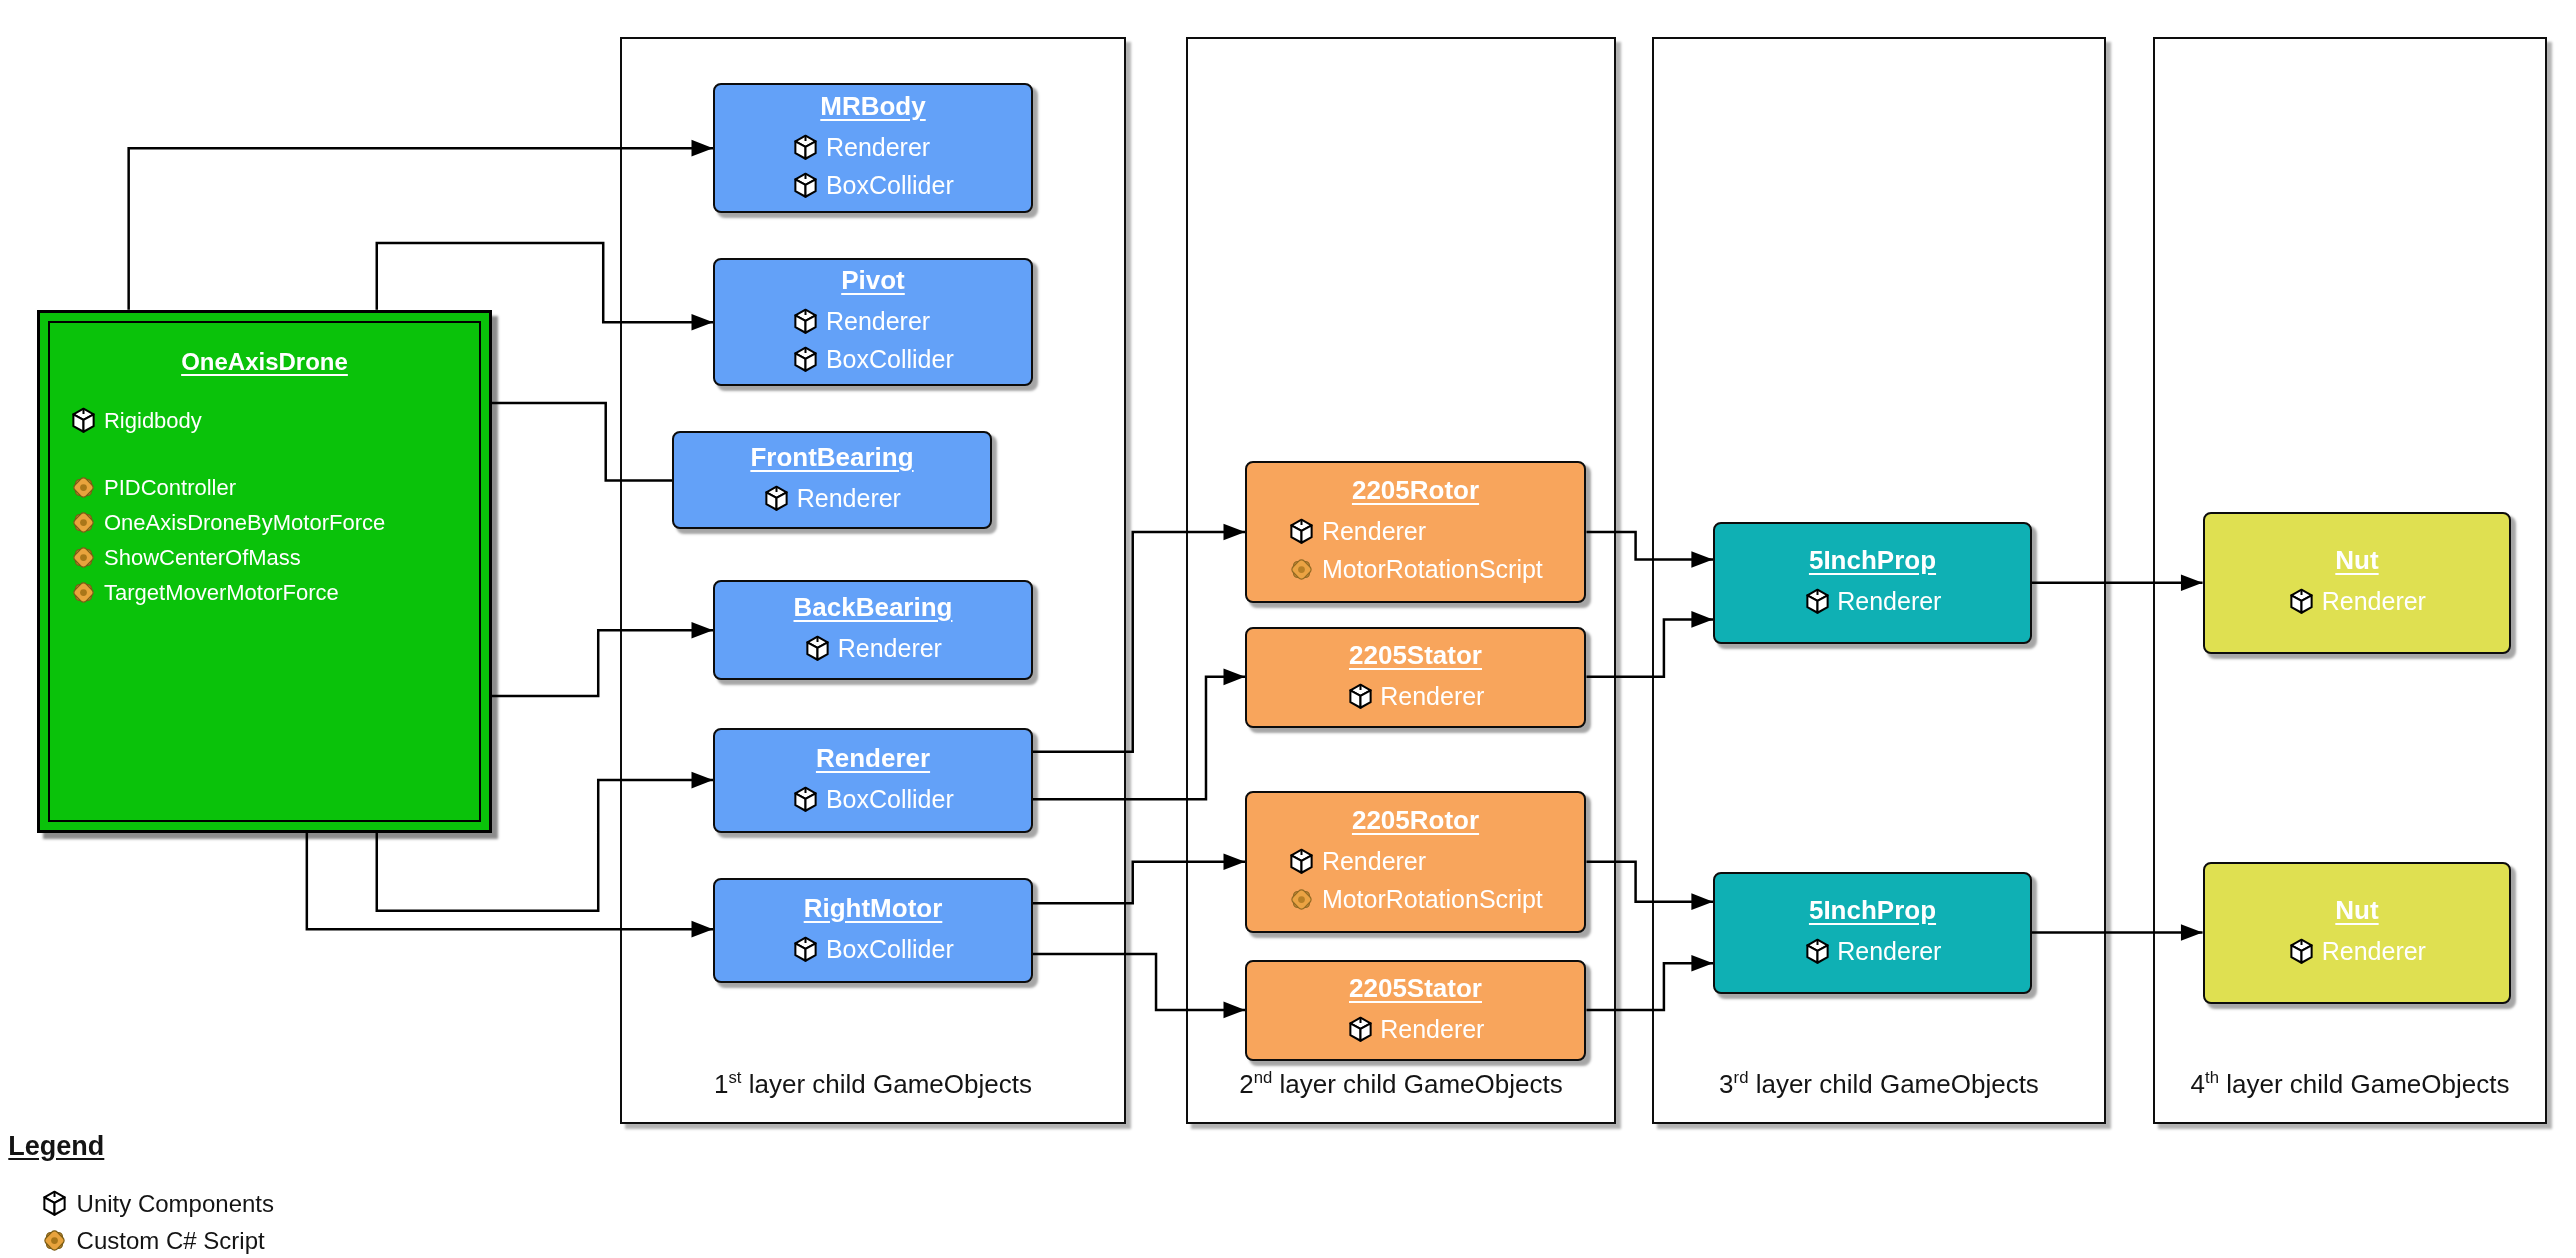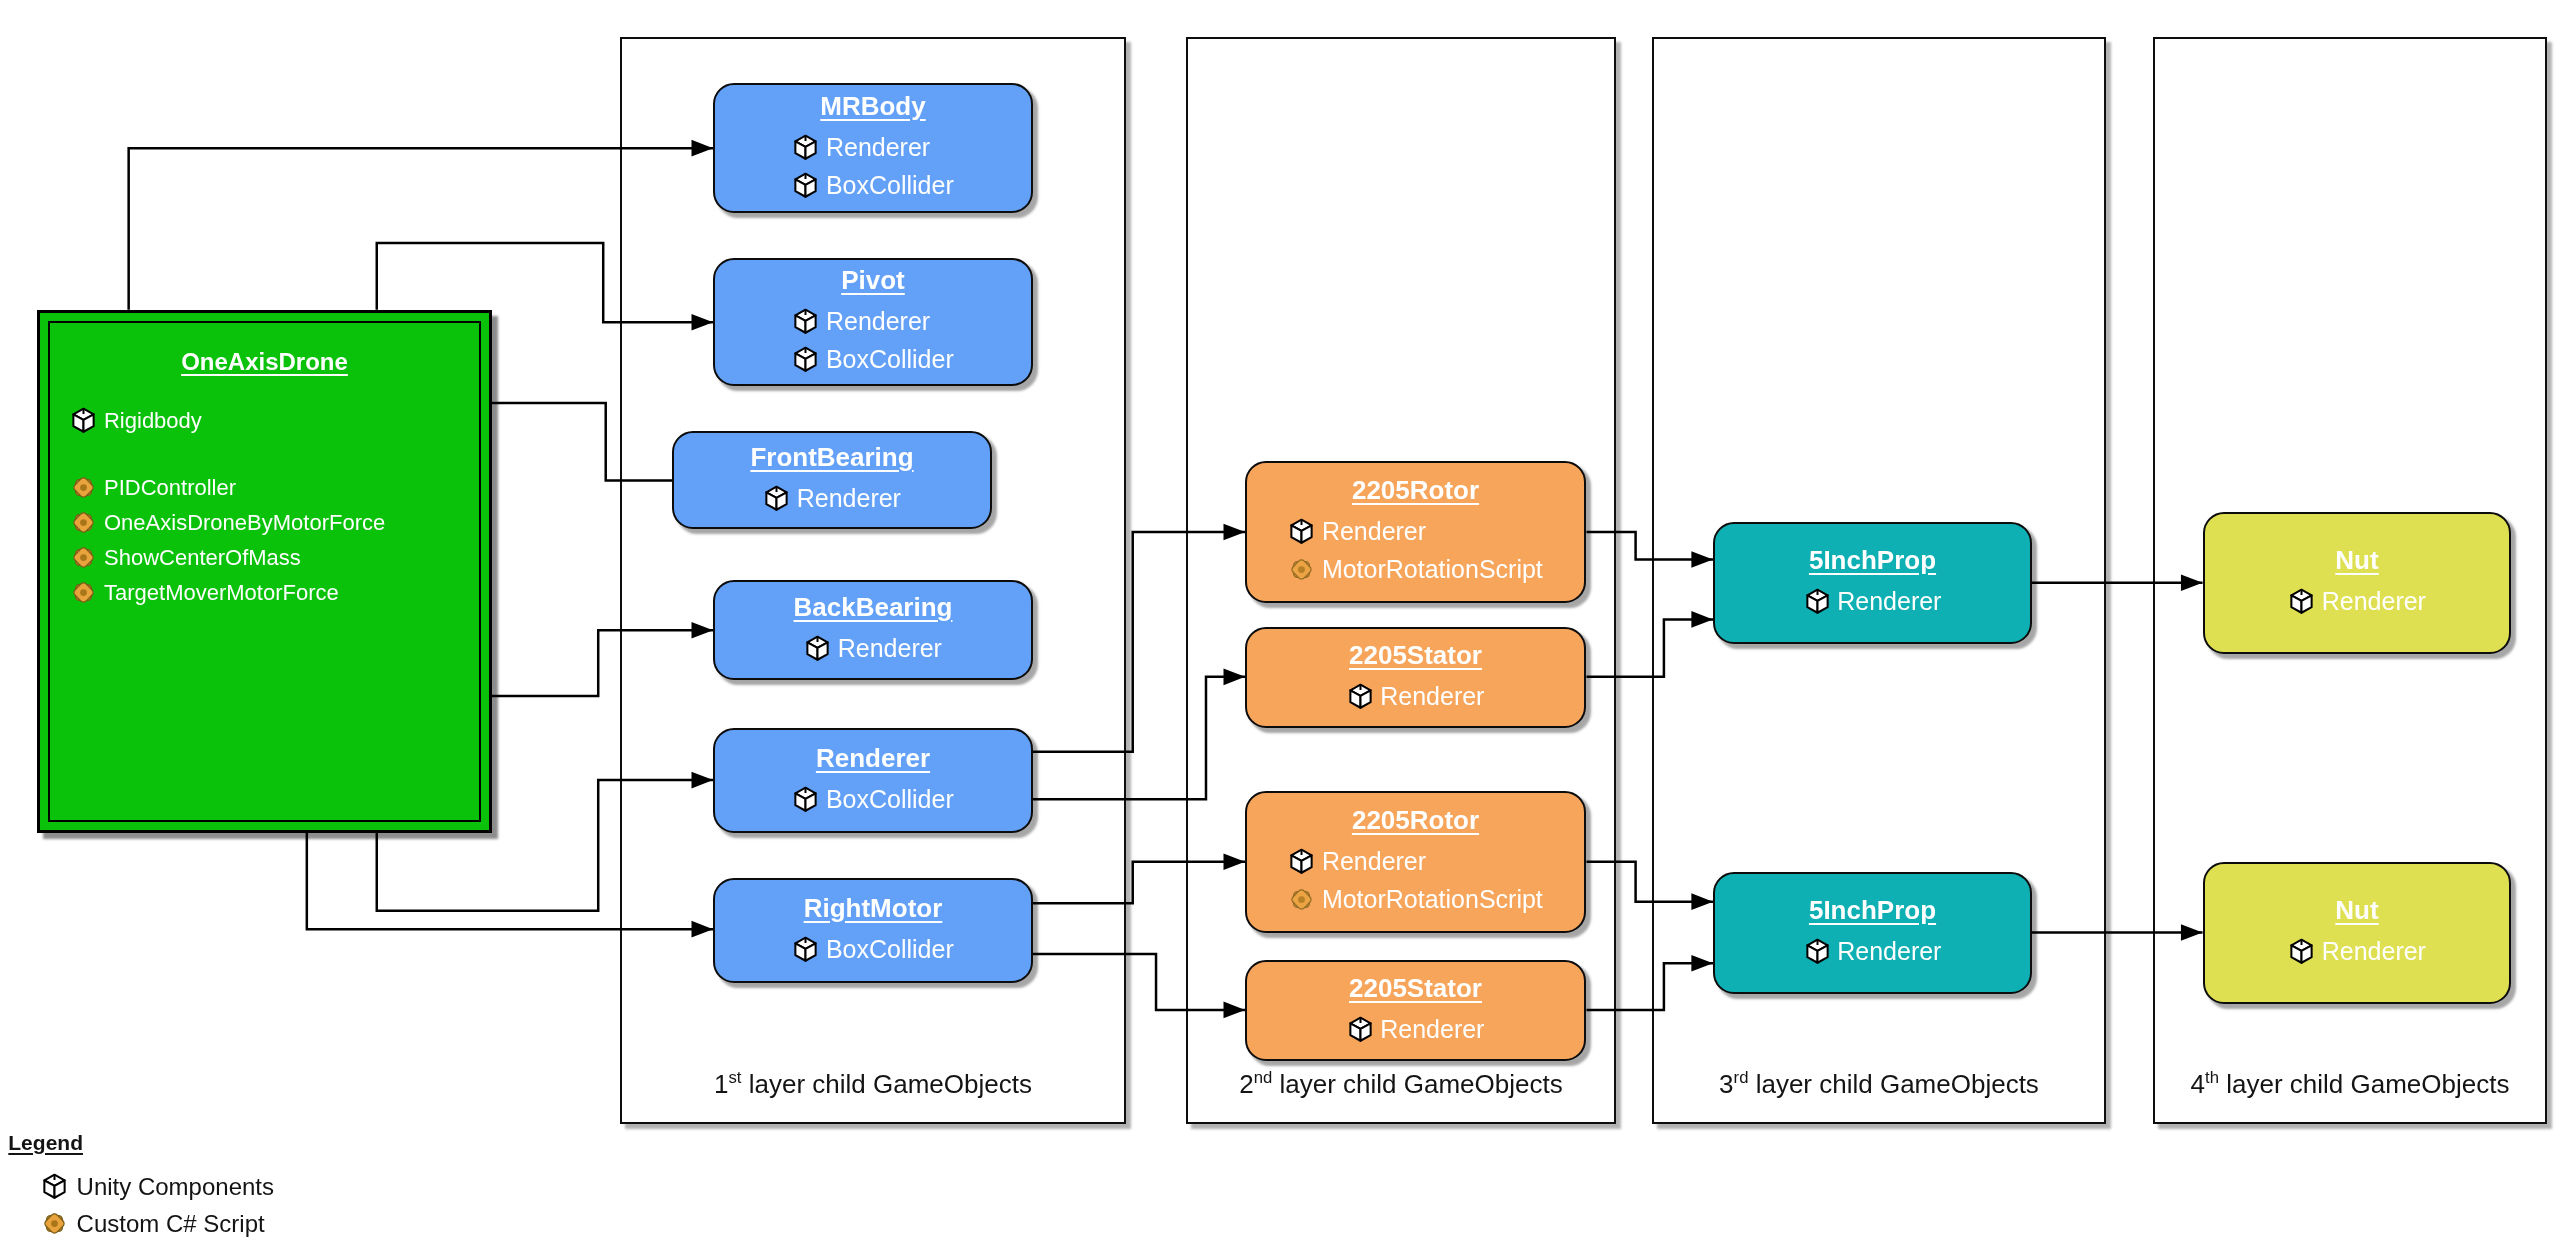--- a/index.html
+++ b/index.html
@@ -59,21 +59,21 @@
   .root-list{
     margin-top:27px;
     padding-left:20px;
   }
   .root-list .crow{height:35px;font-size:22px;}
   .root-list .spacer{height:32px;}
   
   .node{
     position:absolute;
     border:2.5px solid #0c0c0c;
-    border-radius:21px;
+    border-radius:8px;
     box-shadow:4.2px 4.2px 2.5px rgba(0,0,0,0.35);
     box-sizing:border-box;
     color:#fff;
     display:flex;flex-direction:column;
     justify-content:center;align-items:center;
     z-index:3;
   }
   .node-title{
     font-size:26px;font-weight:bold;
     text-decoration:underline;
@@ -93,24 +93,24 @@
     margin-right:6.7px;flex:0 0 auto;
   }
   .crow .icon svg{width:100%;height:100%;}
   .node .icon-custom-script{opacity:0.8;}
   
   .legend{
     position:absolute;left:8.3px;top:1131px;
     color:#141414;z-index:3;
   }
   .legend-title{
-    font-size:21px;font-weight:bold;
+    font-size:27px;font-weight:bold;
     text-decoration:underline;
     text-underline-offset:3.3px;
-    margin-bottom:13px;
+    margin-bottom:23px;
   }
   .legend .crow{height:37px;padding-left:33px;font-size:24px;color:#141414;}
 </style>
 </head>
 <body>
 
 <div class="canvas">
   <svg class="edges" width="2576" height="1258" viewBox="0 0 3093 1511">
       <polyline points="154,372 154,178 856,178"></polyline>
       <polygon points="856,178 830,168 830,188"></polygon>

